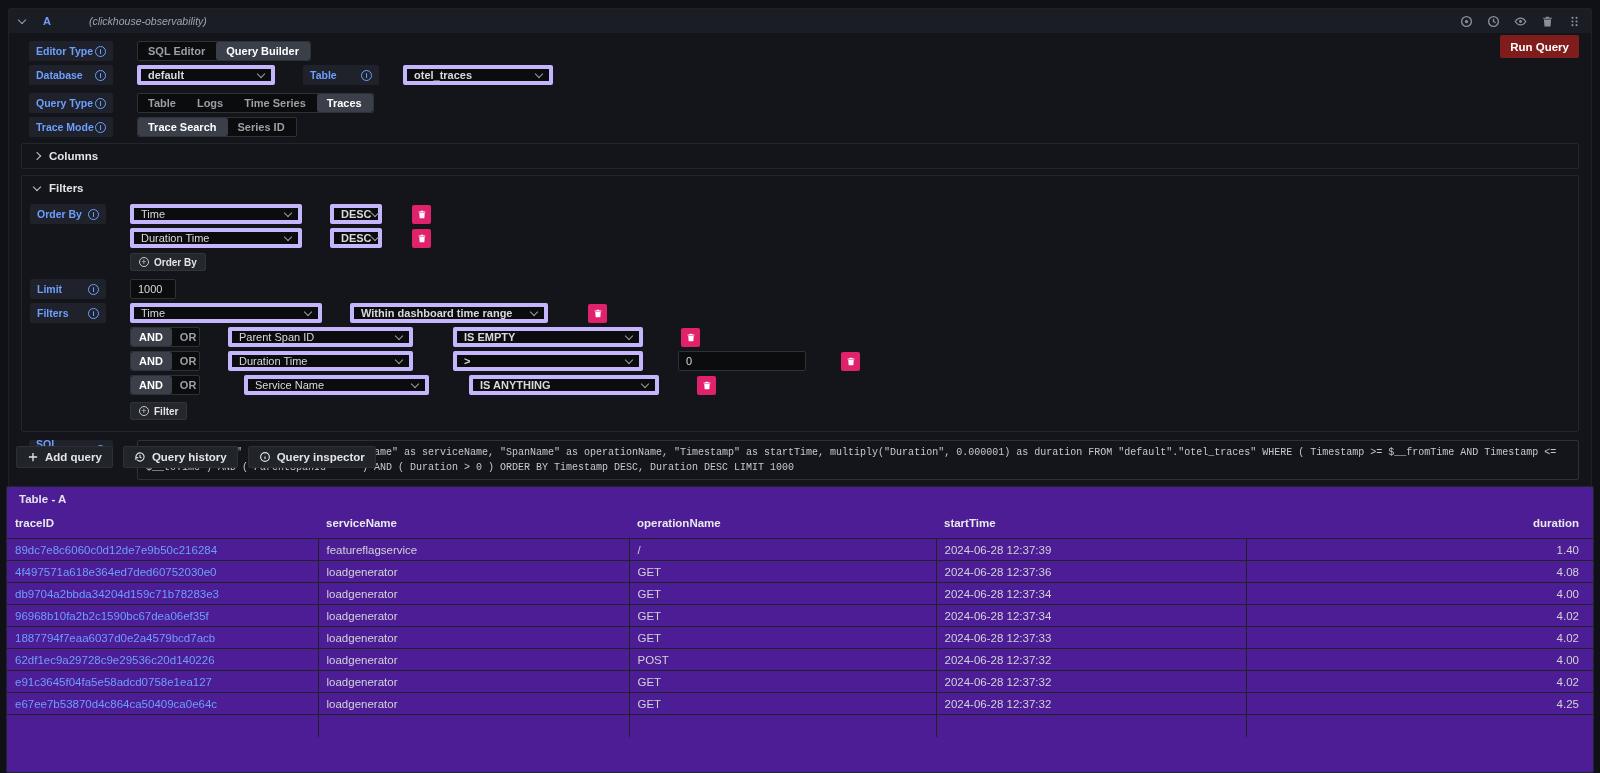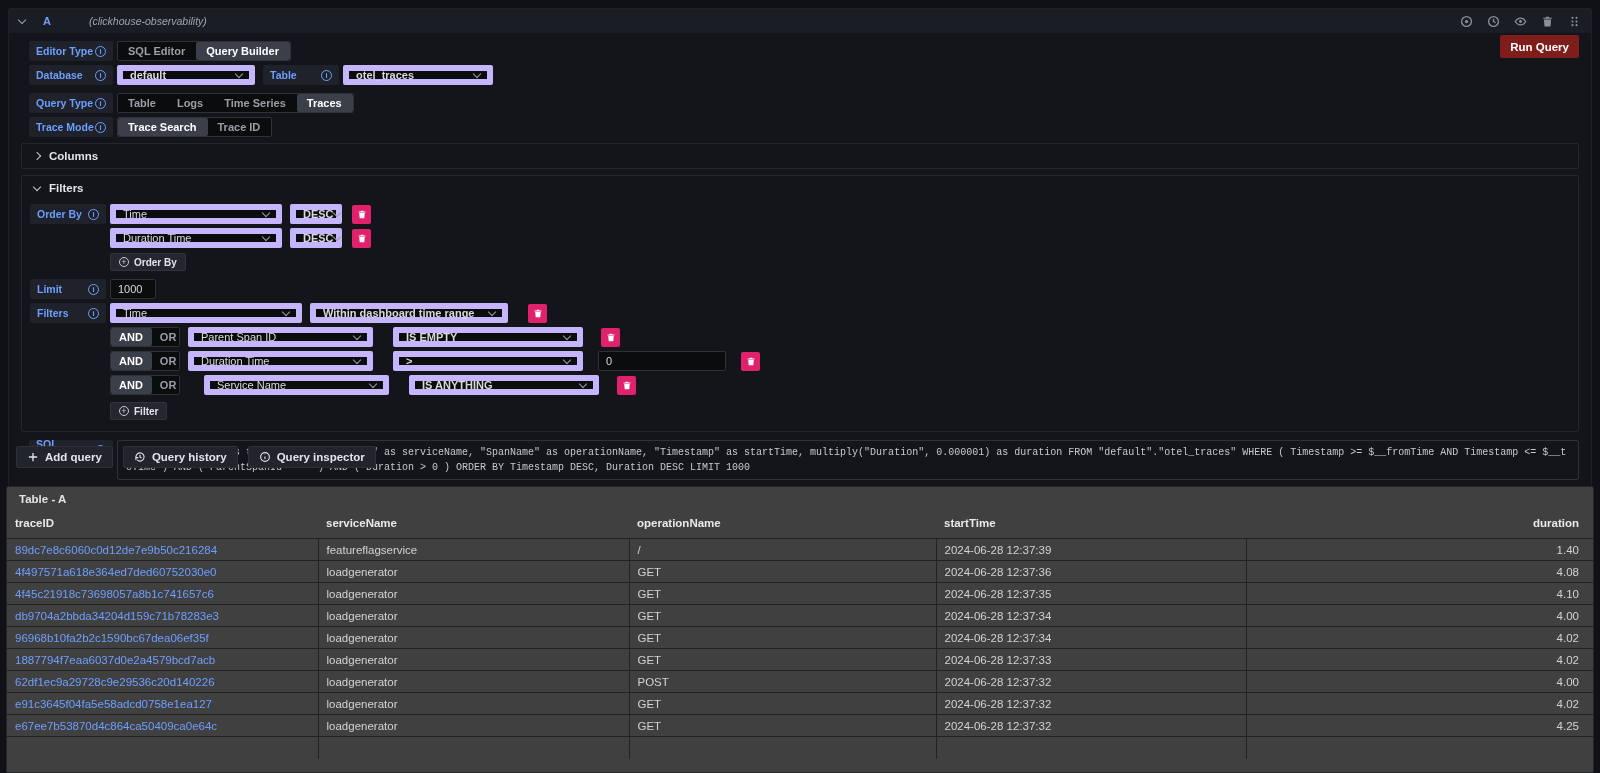--- a/index.html
+++ b/index.html
@@ -31,21 +31,21 @@
 
   .card-body { padding: 8px 0 10px 20px; position: relative; }
 
   .run-query {
     position: absolute; top: 2px; right: 12px;
     background: #7f1d1d; color: #fff; border: none; border-radius: 2px;
     font-family: "Liberation Sans", sans-serif;
     height: 23px; padding: 0 10px; font-size: 11.5px; font-weight: 700; cursor: pointer;
   }
 
-  .frow { display: flex; align-items: center; margin-bottom: 4px; }
+  .frow { display: flex; align-items: center; margin-bottom: 4px; gap: 20px; }
 
   .label-chip {
     background: #1f222a; color: #6e9fff; font-weight: 600;
     height: 20px; width: 84px; padding: 0 7px; margin-right: 4px;
     display: flex; align-items: center; justify-content: space-between;
     border-radius: 2px; font-size: 10.5px; flex: none;
   }
   .label-chip.slim { width: 76px; }
   .info-i {
     width: 11px; height: 11px; border: 1px solid #6e9fff; border-radius: 50%;
@@ -57,21 +57,21 @@
     display: flex; background: #0b0c0e; border: 1px solid #2c3235; border-radius: 2px;
     height: 20px; overflow: hidden;
   }
   .seg {
     padding: 0 10px; display: flex; align-items: center; color: #9b9fa6;
     font-size: 11px; cursor: pointer; border-right: 1px solid transparent; font-weight: bold;
   }
   .seg.active { background: #3b3f49; color: #ffffff; font-weight: 700; border-radius: 2px; }
 
   .select {
-    background: #0b0c0e; border: 6px solid #c4b5fd; border-radius: 2px;
+    background: #0b0c0e; border: 4px solid #c4b5fd; border-radius: 2px;
     height: 20px; display: flex; align-items: center; justify-content: space-between;
     padding: 0 7px; color: #d8d9da; cursor: pointer; font-size: 11px;
   }
   .select .val { font-weight: 600; }
   .chev {
     width: 6px; height: 6px; border-right: 1.4px solid #9aa0a6; border-bottom: 1.4px solid #9aa0a6;
     transform: rotate(45deg); margin-top: -3px; flex: none;
   }
   .chev.right { transform: rotate(-45deg); margin: 0 0 0 0; }
   .text-input {
@@ -119,21 +119,21 @@
     background: #22242b; border: 1px solid #2e3036; border-radius: 2px; color: #e3e4e8;
     height: 22px; padding: 0 10px; display: inline-flex; align-items: center; gap: 6px;
     font-size: 11.5px; font-weight: 600; cursor: pointer;
     font-family: "Liberation Sans", sans-serif;
   }
   .footer-btn svg { width: 12px; height: 12px; }
 
   
   .table-panel {
     position: absolute; left: 6px; right: 6px; top: 486px; height: 287px;
-    background: #404040; border: 1px solid #23252b; border-radius: 2px;
+    background: #4c1d95; border: 1px solid #23252b; border-radius: 2px;
     overflow: hidden;
   }
   .panel-title { padding: 6px 12px 4px; color: #e3e4e8; font-size: 11.5px; font-weight: 600; }
   .gtable { width: 100%; border-collapse: collapse; table-layout: fixed; }
   .gtable th {
     text-align: left; color: #e8e9ec; font-weight: 700; font-size: 11.5px;
     padding: 8px 8px 9px 8px; cursor: pointer;
   }
   .gtable td {
     border-top: 1px solid #202227; border-right: 1px solid #202227;
@@ -237,21 +237,21 @@
       </div>
     </div>
 
     <div class="frow">
       <div class="label-chip">
         <span>Trace Mode</span>
         <span class="info-i">i</span>
       </div>
       <div class="seg-group">
         <div class="seg active">Trace Search</div>
-        <div class="seg">Trace ID</div>
+        <div class="seg">Series ID</div>
       </div>
     </div>
 
     <div class="collapse-box" style="margin-left:-8px">
       <div class="collapse-head">
         <span class="chev right"></span>
         <span>Columns</span>
       </div>
     </div>
 
@@ -471,27 +471,20 @@
   </tr>
 
   <tr>
     <td class="c-trace"><a>4f497571a618e364ed7ded60752030e0</a></td>
     <td>loadgenerator</td>
     <td>GET</td>
     <td>2024-06-28 12:37:36</td>
     <td class="num">4.08</td>
   </tr>
 
-  <tr>
-    <td class="c-trace"><a>4f45c21918c73698057a8b1c741657c6</a></td>
-    <td>loadgenerator</td>
-    <td>GET</td>
-    <td>2024-06-28 12:37:35</td>
-    <td class="num">4.10</td>
-  </tr>
 
 
   <tr>
     <td class="c-trace"><a>db9704a2bbda34204d159c71b78283e3</a></td>
     <td>loadgenerator</td>
     <td>GET</td>
     <td>2024-06-28 12:37:34</td>
     <td class="num">4.00</td>
   </tr>
 

